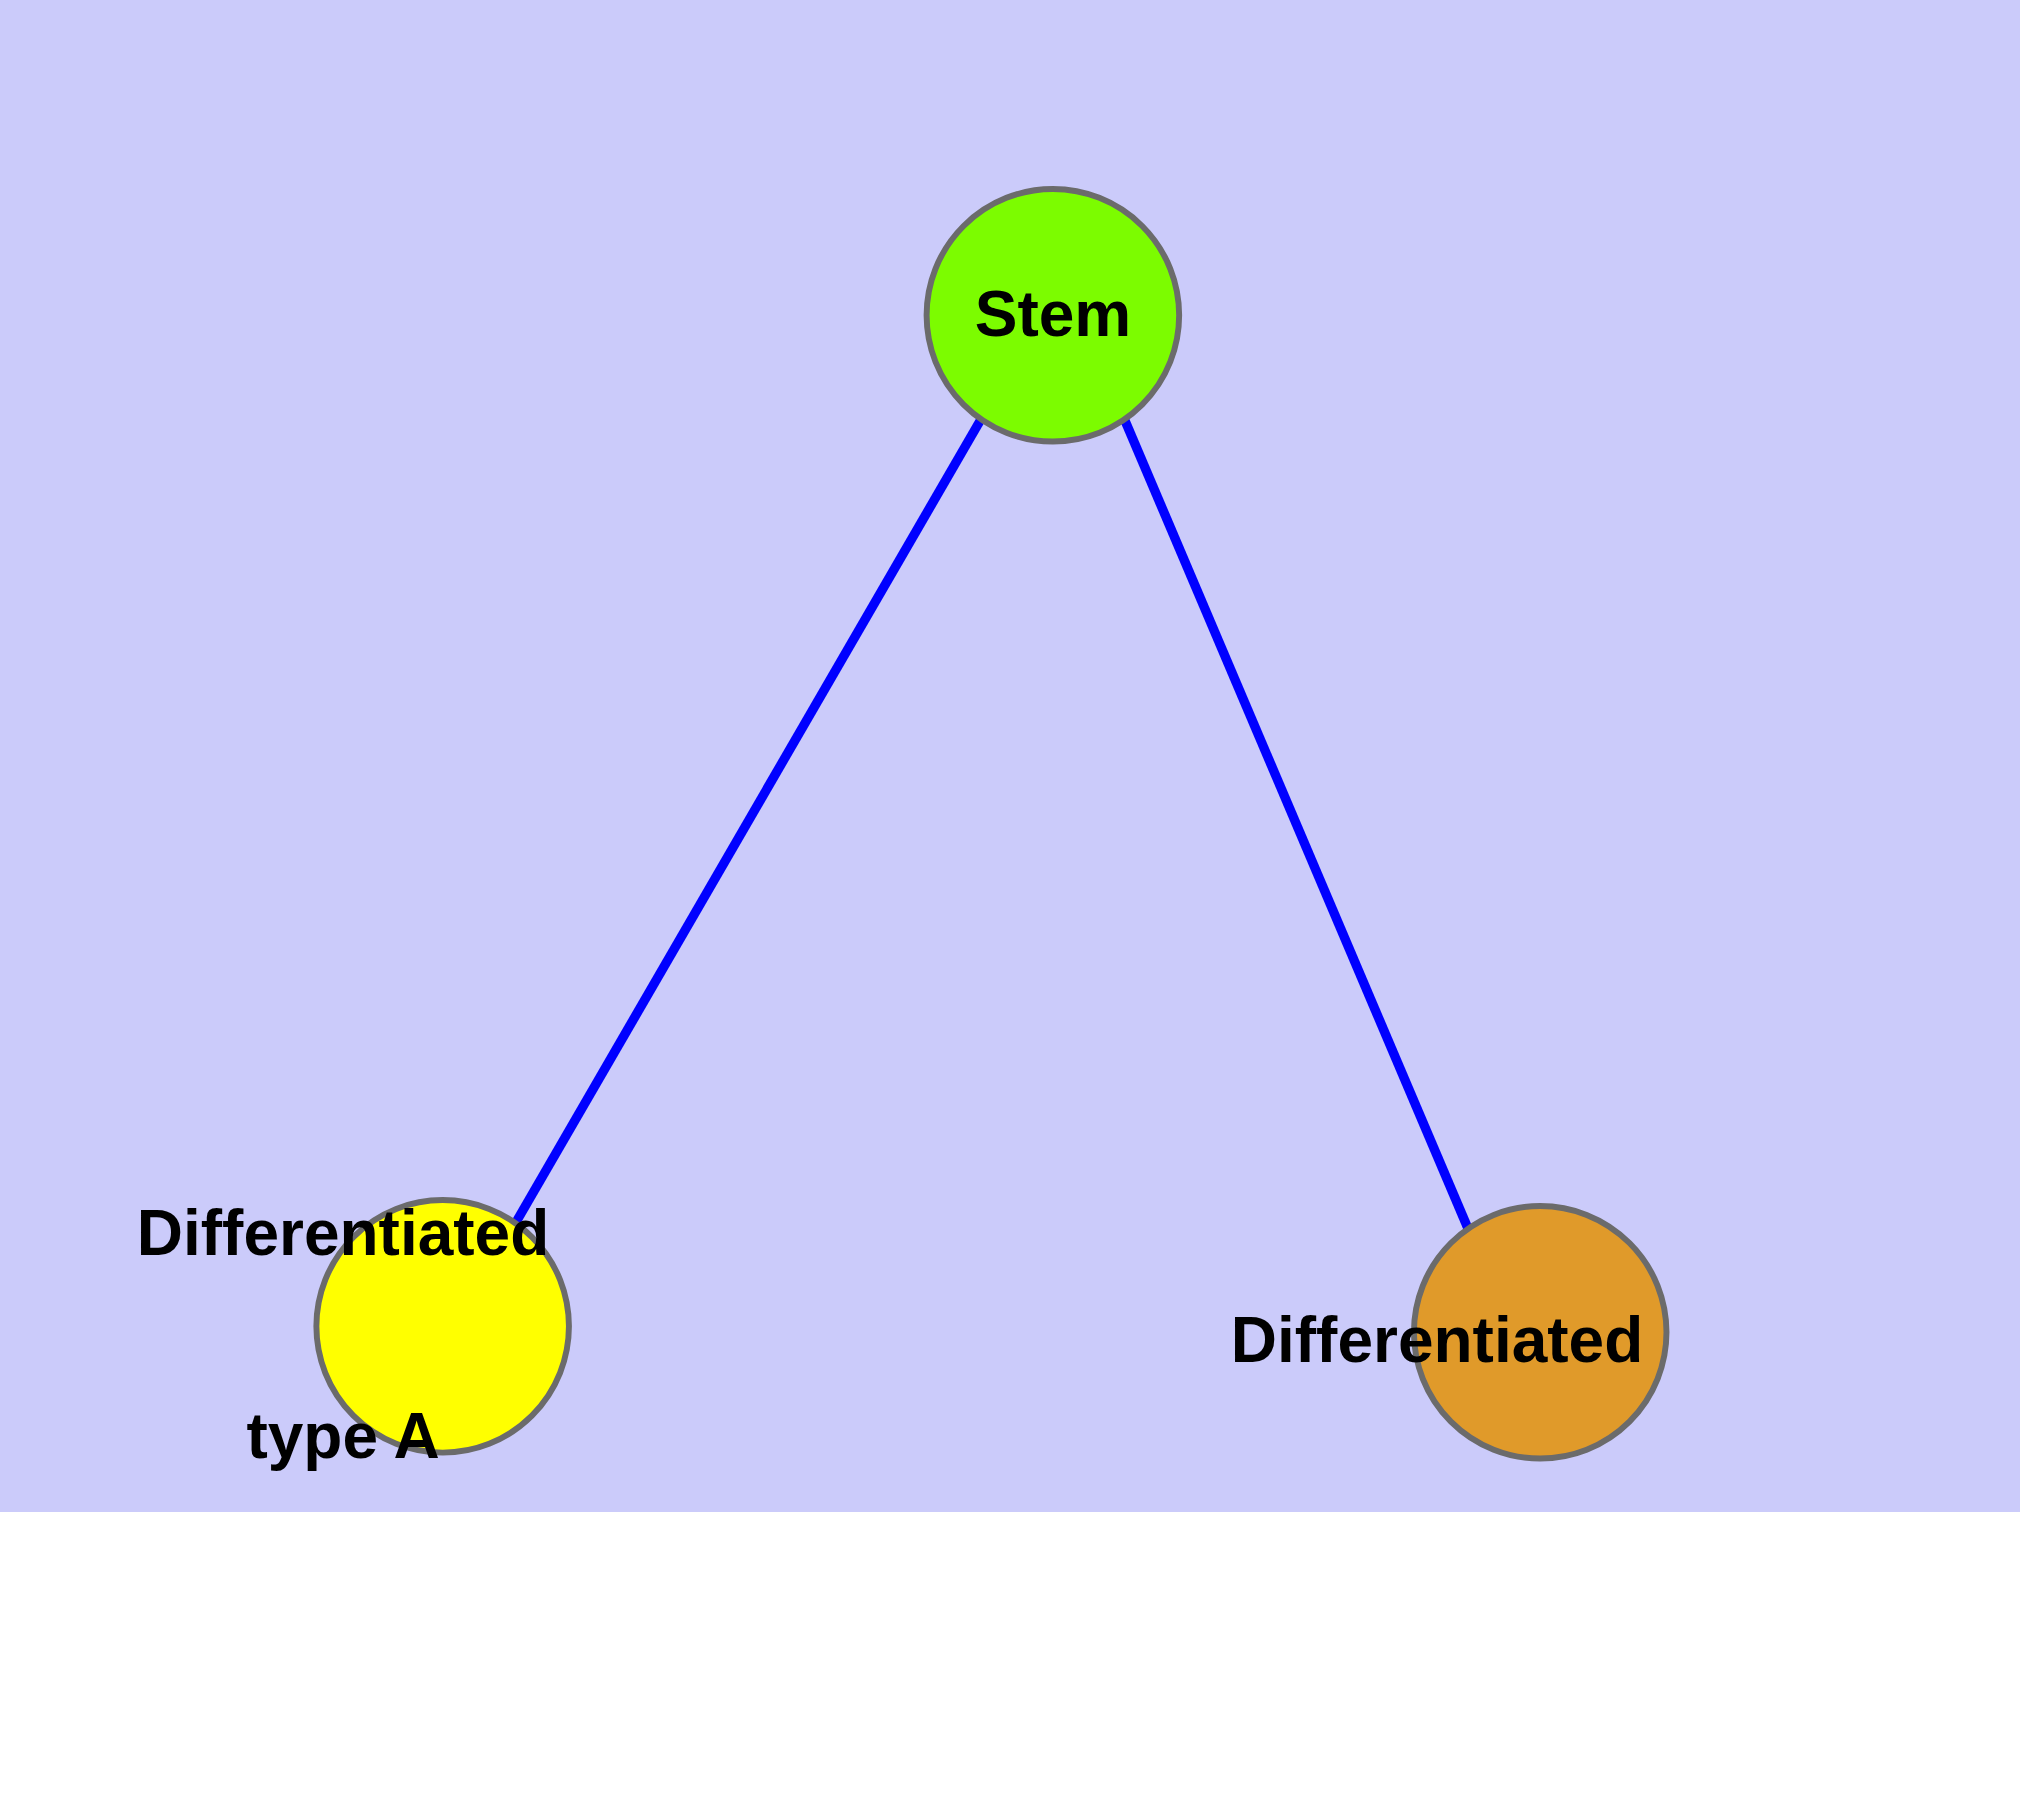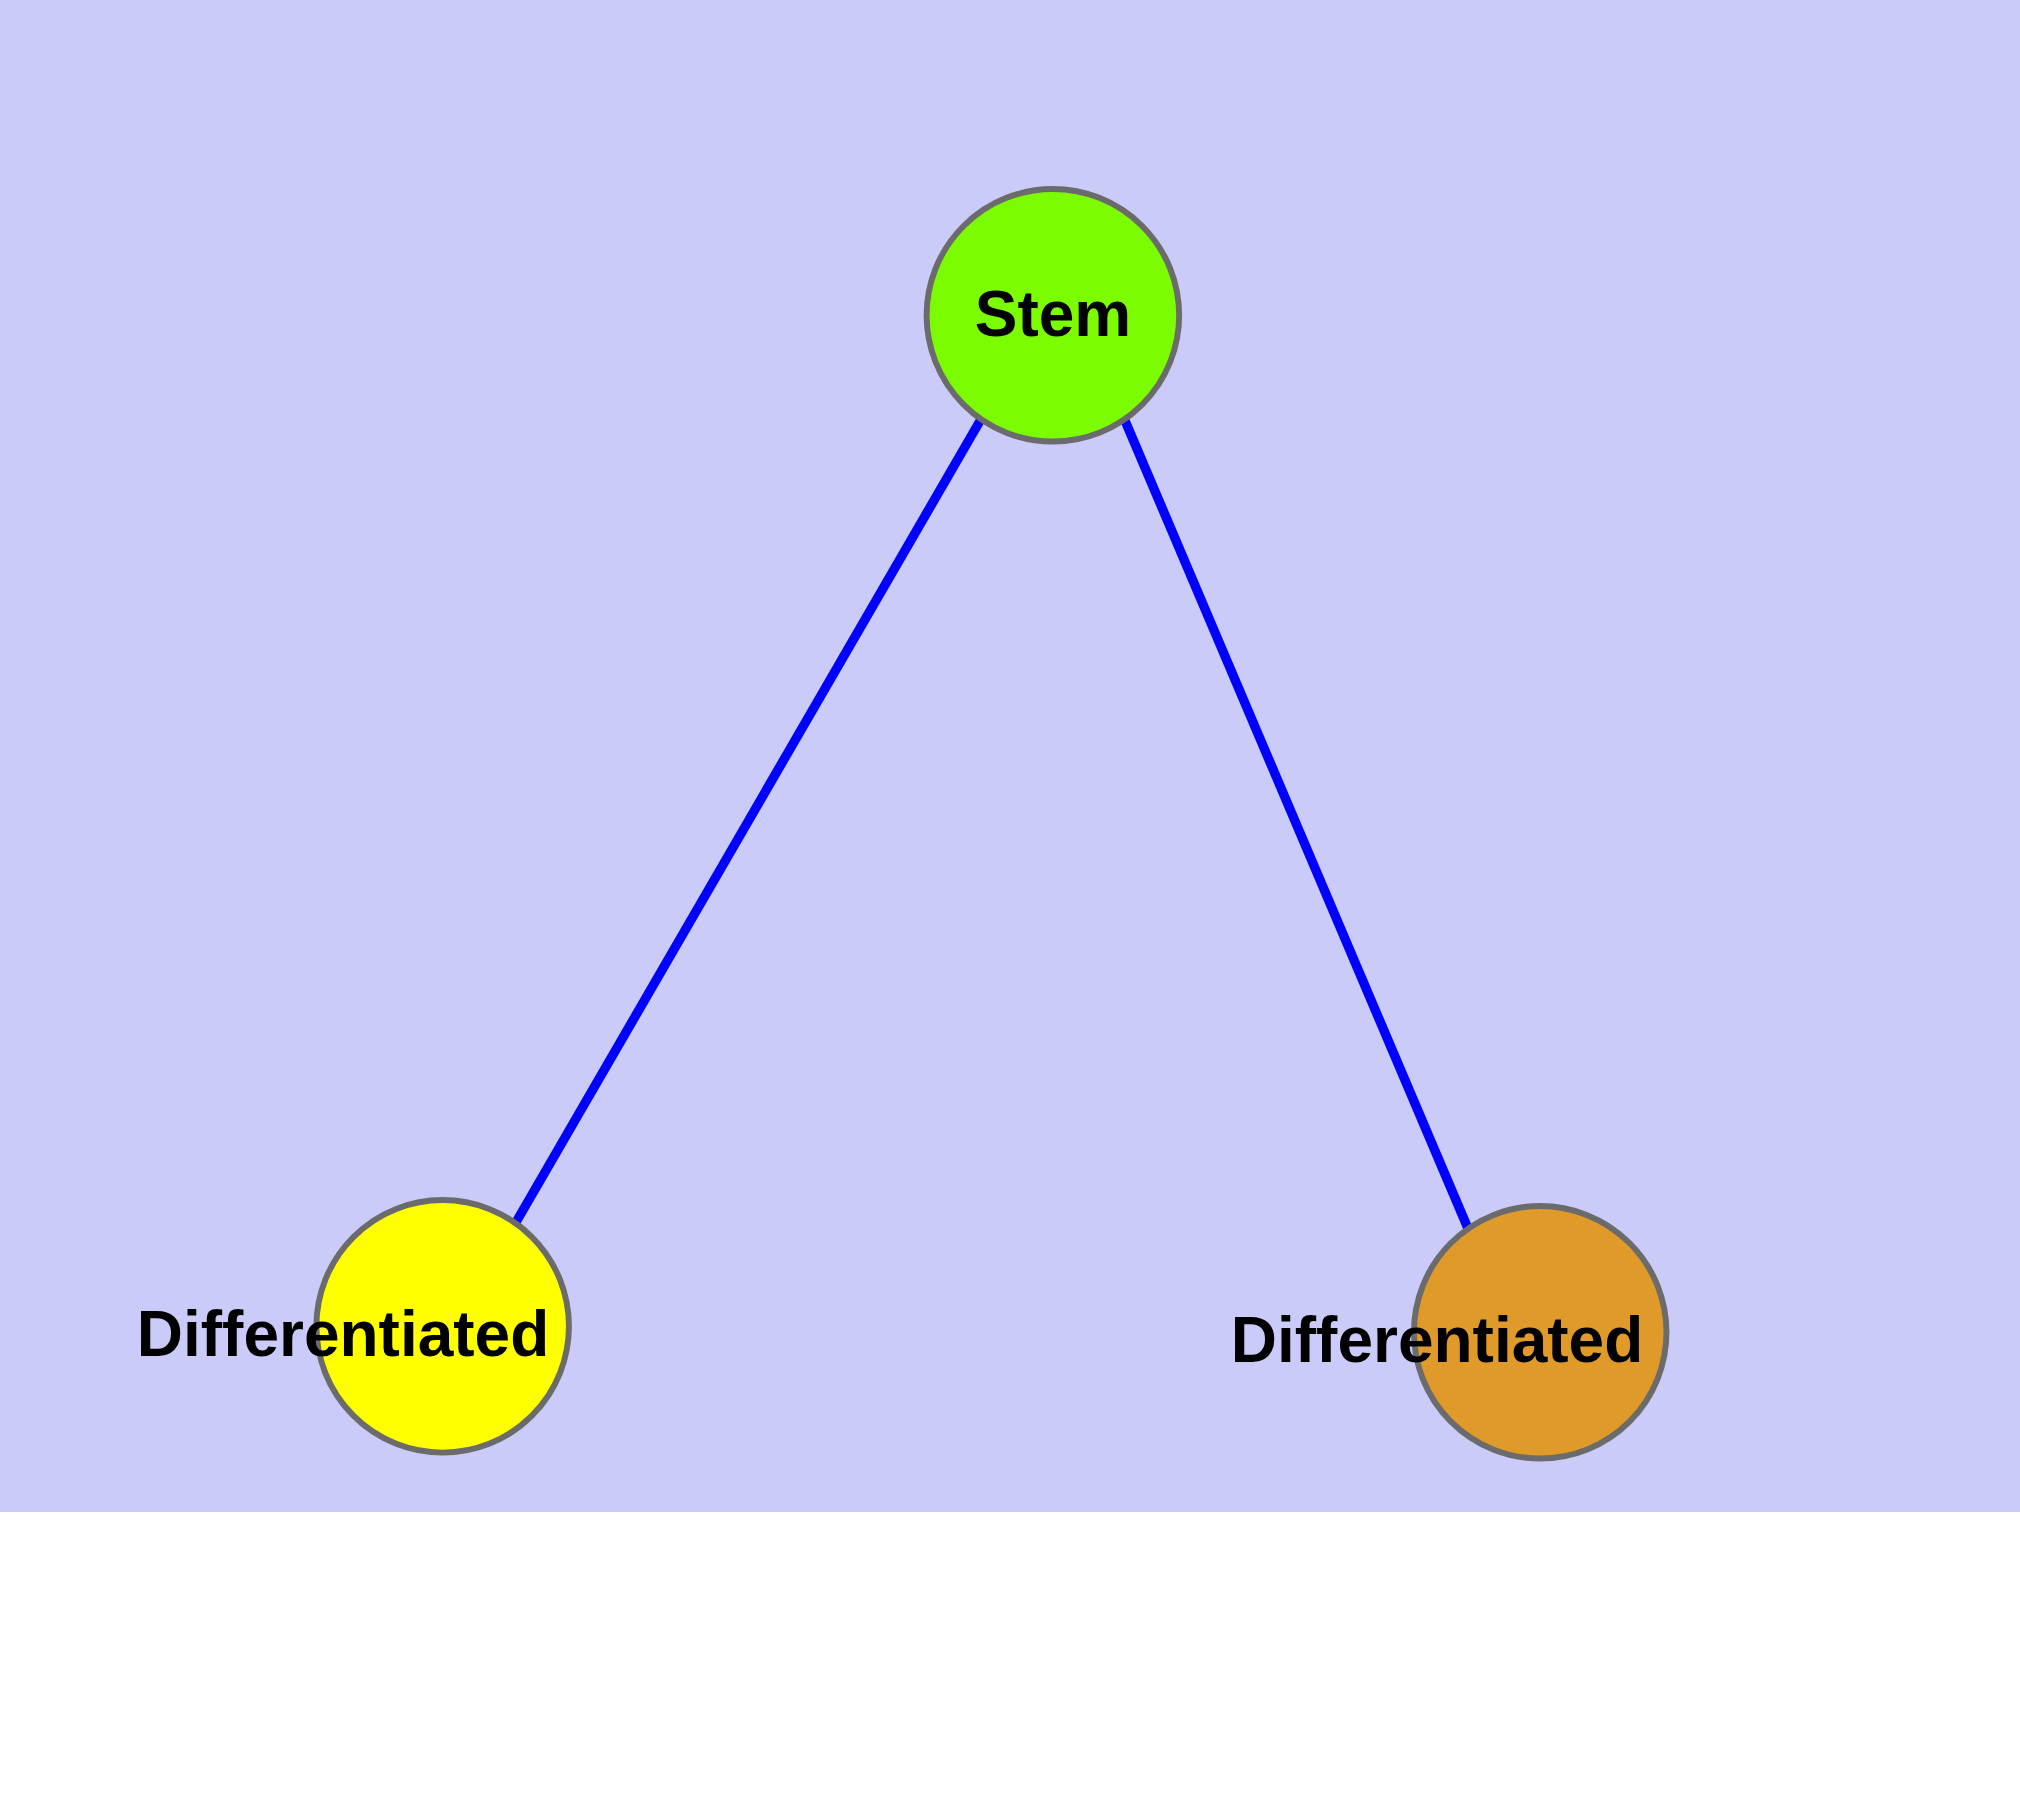--- a/index.html
+++ b/index.html
@@ -69,20 +69,21 @@
       <circle cx="1817" cy="1572" r="149" fill="#e09a2a" stroke="#6b6b6b" stroke-width="7"></circle>
     </g>
   </svg>
 
   <div class="node-label label-stem" style="left: 1053px; top: 315px; font-size: 64px; color: rgb(0, 0, 0);">
     <span class="label-line">Stem</span>
   </div>
 
   <div class="node-label label-a" style="left: 343px; top: 1335px; font-size: 64px; color: rgb(0, 0, 0);">
     <span class="label-line">Differentiated</span>
+    <span class="label-line">type A</span>
   </div>
 
   <div class="node-label label-b" style="left: 1437px; top: 1341px; font-size: 64px; color: rgb(0, 0, 0);">
     <span class="label-line">Differentiated</span>
   </div>
 
 </div>
 
 
 </body></html>

